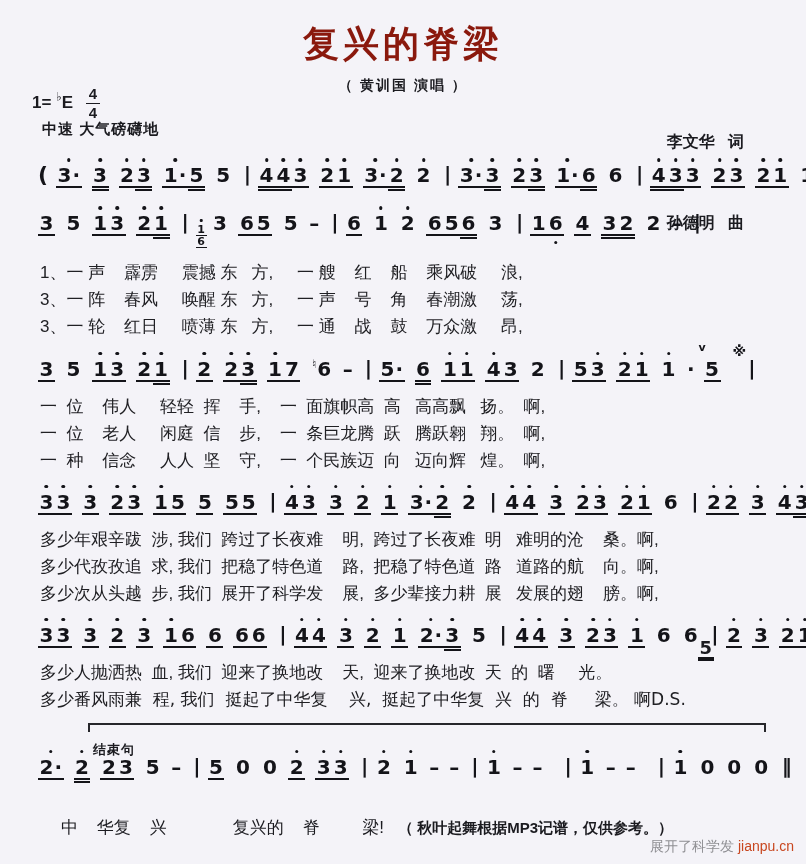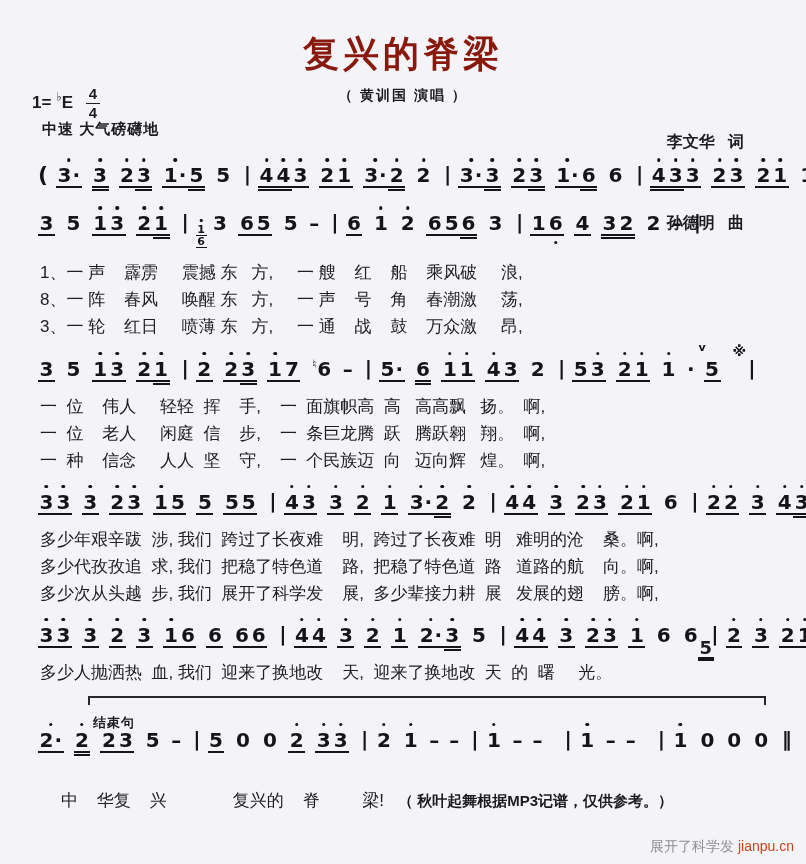--- a/index.html
+++ b/index.html
@@ -1,20 +1,20 @@
 <!DOCTYPE html>
 <html><head>
 <meta charset="utf-8">
 <style>
   html,body{margin:0;padding:0;background:#ffffff;}
   .page{position:relative;width:806px;height:864px;background:#f4f3f8;overflow:hidden;
         font-family:"Liberation Sans","DejaVu Sans",sans-serif;color:#1b1b20;}
   
   .header{position:relative;height:148px;}
-  .title{margin:0;padding-top:30px;text-align:center;font-size:36px;font-weight:bold;
+  .title{margin:0;padding-top:20px;text-align:center;font-size:36px;font-weight:bold;
          letter-spacing:4px;color:#8a190d;}
   .subtitle{margin-top:8px;text-align:center;font-size:14px;font-weight:bold;letter-spacing:2px;}
   .credits{position:absolute;right:62px;top:74px;font-size:16px;font-weight:bold;line-height:27px;white-space:pre;}
   .keyrow{position:absolute;left:32px;top:86px;font-size:17px;font-weight:bold;}
   .keyrow sup{font-size:12px;}
   .ts{display:inline-flex;flex-direction:column;align-items:center;vertical-align:middle;
       font-size:15px;line-height:1.05;margin-left:8px;font-weight:bold;}
   .ts .tstop{border-bottom:1.6px solid #1b1b20;padding:0 3px 1px;}
   .ts .tsbot{padding-top:1px;}
   .tempo{position:absolute;left:42px;top:120px;font-size:15px;font-weight:bold;letter-spacing:1px;}
@@ -85,21 +85,21 @@
   </div>
 
   <div class="mline"><span class="paren">(</span><span class="grp"><span class="nt u1">3<i class="hd"></i><i class="ad">·</i></span></span><span class="grp"><span class="nt u2">3<i class="hd"></i></span></span><span class="grp"><span class="nt u1">2<i class="hd"></i></span><span class="nt u2">3<i class="hd"></i></span></span><span class="grp"><span class="nt u1">1<i class="hd"></i><i class="ad">·</i></span><span class="nt u2">5</span></span><span class="grp"><span class="nt">5</span></span><span class="bar">|</span><span class="grp"><span class="nt u2">4<i class="hd"></i></span><span class="nt u2">4<i class="hd"></i></span><span class="nt u1">3<i class="hd"></i></span></span><span class="grp"><span class="nt u1">2<i class="hd"></i></span><span class="nt u1">1<i class="hd"></i></span></span><span class="grp"><span class="nt u1">3<i class="hd"></i><i class="ad">·</i></span><span class="nt u2">2<i class="hd"></i></span></span><span class="grp"><span class="nt">2<i class="hd"></i></span></span><span class="bar">|</span><span class="grp"><span class="nt u1">3<i class="hd"></i><i class="ad">·</i></span><span class="nt u2">3<i class="hd"></i></span></span><span class="grp"><span class="nt u1">2<i class="hd"></i></span><span class="nt u2">3<i class="hd"></i></span></span><span class="grp"><span class="nt u1">1<i class="hd"></i><i class="ad">·</i></span><span class="nt u2">6</span></span><span class="grp"><span class="nt">6</span></span><span class="bar">|</span><span class="grp"><span class="nt u2">4<i class="hd"></i></span><span class="nt u2">3<i class="hd"></i></span><span class="nt u1">3<i class="hd"></i></span></span><span class="grp"><span class="nt u1">2<i class="hd"></i></span><span class="nt u1">3<i class="hd"></i></span></span><span class="grp"><span class="nt u1">2<i class="hd"></i></span><span class="nt u1">1<i class="hd"></i></span></span><span class="grp"><span class="nt">1</span></span></div>
   <div class="mline"><span class="grp"><span class="nt u1">3</span></span><span class="grp"><span class="nt">5</span></span><span class="grp"><span class="nt u1">1<i class="hd"></i></span><span class="nt u1">3<i class="hd"></i></span></span><span class="grp"><span class="nt u1">2<i class="hd"></i></span><span class="nt u2">1<i class="hd"></i></span></span><span class="bar">|</span><span class="grace">
         <span class="nt">1<i class="hd"></i></span>
         <span class="nt">6</span>
       </span><span class="grp"><span class="nt">3</span></span><span class="grp"><span class="nt u1">6</span><span class="nt u1">5</span></span><span class="grp"><span class="nt">5</span></span><span class="dash">–</span><span class="bar">|</span><span class="grp"><span class="nt u1">6</span></span><span class="grp"><span class="nt">1<i class="hd"></i></span></span><span class="grp"><span class="nt">2<i class="hd"></i></span></span><span class="grp"><span class="nt u1">6</span><span class="nt u1">5</span><span class="nt u2">6</span></span><span class="grp"><span class="nt">3</span></span><span class="bar">|</span><span class="grp"><span class="nt u1">1</span><span class="nt u1">6<i class="ld"></i></span></span><span class="grp"><span class="nt u1">4</span></span><span class="grp"><span class="nt u2">3</span><span class="nt u2">2</span></span><span class="grp"><span class="nt">2</span></span><span class="dash">–</span><span class="bar">|</span></div>
 
   <div class="verseblock">
     <div class="lyr">1、一 声    霹雳     震撼 东   方,     一 艘    红    船    乘风破     浪,</div>
-    <div class="lyr">8、一 阵    春风     唤醒 东   方,     一 声    号    角    春潮激     荡,</div>
+    <div class="lyr">3、一 阵    春风     唤醒 东   方,     一 声    号    角    春潮激     荡,</div>
     <div class="lyr">3、一 轮    红日     喷薄 东   方,     一 通    战    鼓    万众激     昂,</div>
   </div>
 
   <div class="mline"><span class="grp"><span class="nt u1">3</span></span><span class="grp"><span class="nt">5</span></span><span class="grp"><span class="nt u1">1<i class="hd"></i></span><span class="nt u1">3<i class="hd"></i></span></span><span class="grp"><span class="nt u1">2<i class="hd"></i></span><span class="nt u2">1<i class="hd"></i></span></span><span class="bar">|</span><span class="grp"><span class="nt u1">2<i class="hd"></i></span></span><span class="grp"><span class="nt u1">2<i class="hd"></i></span><span class="nt u2">3<i class="hd"></i></span></span><span class="grp"><span class="nt u1">1<i class="hd"></i></span><span class="nt u1">7</span></span><span class="grp"><span class="nt"><i class="nat">♮</i>6</span></span><span class="dash">–</span><span class="bar">|</span><span class="grp"><span class="nt u1">5<i class="ad">·</i></span></span><span class="grp"><span class="nt u2">6</span></span><span class="grp"><span class="nt u1">1<i class="hd"></i></span><span class="nt u1">1<i class="hd"></i></span></span><span class="grp"><span class="nt u1">4<i class="hd"></i></span><span class="nt u1">3</span></span><span class="grp"><span class="nt">2</span></span><span class="bar">|</span><span class="grp"><span class="nt u1">5</span><span class="nt u1">3<i class="hd"></i></span></span><span class="grp"><span class="nt u1">2<i class="hd"></i></span><span class="nt u1">1<i class="hd"></i></span></span><span class="grp"><span class="nt">1<i class="hd"></i></span></span><span class="adot">·</span><span class="grp"><span class="nt u1"><i class="br">v</i>5</span></span><span class="segno">※</span><span class="bar">|</span></div>
 
   <div class="rowsblock">
     <div class="lyr">一  位    伟人     轻轻  挥    手,    一  面旗帜高  高   高高飘   扬。  啊,</div>
     <div class="lyr">一  位    老人     闲庭  信    步,    一  条巨龙腾  跃   腾跃翱   翔。  啊,</div>
     <div class="lyr">一  种    信念     人人  坚    守,    一  个民族迈  向   迈向辉   煌。  啊,</div>
   </div>
@@ -109,20 +109,21 @@
   <div class="rowsblock">
     <div class="lyr">多少年艰辛跋  涉, 我们  跨过了长夜难    明,  跨过了长夜难  明   难明的沧    桑。啊,</div>
     <div class="lyr">多少代孜孜追  求, 我们  把稳了特色道    路,  把稳了特色道  路   道路的航    向。啊,</div>
     <div class="lyr">多少次从头越  步, 我们  展开了科学发    展,  多少辈接力耕  展   发展的翅    膀。啊,</div>
   </div>
 
   <div class="mline"><span class="grp"><span class="nt u1">3<i class="hd"></i></span><span class="nt u1">3<i class="hd"></i></span></span><span class="grp"><span class="nt u1">3<i class="hd"></i></span></span><span class="grp"><span class="nt u1">2<i class="hd"></i></span></span><span class="grp"><span class="nt u1">3<i class="hd"></i></span></span><span class="grp"><span class="nt u1">1<i class="hd"></i></span><span class="nt u1">6</span></span><span class="grp"><span class="nt u1">6</span></span><span class="grp"><span class="nt u1">6</span><span class="nt u1">6</span></span><span class="bar">|</span><span class="grp"><span class="nt u1">4<i class="hd"></i></span><span class="nt u1">4<i class="hd"></i></span></span><span class="grp"><span class="nt u1">3<i class="hd"></i></span></span><span class="grp"><span class="nt u1">2<i class="hd"></i></span></span><span class="grp"><span class="nt u1">1<i class="hd"></i></span></span><span class="grp"><span class="nt u1">2<i class="hd"></i><i class="ad">·</i></span><span class="nt u2">3<i class="hd"></i></span></span><span class="grp"><span class="nt">5</span></span><span class="bar">|</span><span class="grp"><span class="nt u1">4<i class="hd"></i></span><span class="nt u1">4<i class="hd"></i></span></span><span class="grp"><span class="nt u1">3<i class="hd"></i></span></span><span class="grp"><span class="nt u1">2<i class="hd"></i></span><span class="nt u1">3<i class="hd"></i></span></span><span class="grp"><span class="nt u1">1<i class="hd"></i></span></span><span class="grp"><span class="nt">6</span></span><span class="grp"><span class="nt">6</span></span><span class="bar">|</span><span class="grp"><span class="nt u1">2<i class="hd"></i></span></span><span class="grp"><span class="nt u1">3<i class="hd"></i></span></span><span class="grp"><span class="nt u1">2<i class="hd"></i></span><span class="nt u1">1<i class="hd"></i></span></span></div>
 
   <div class="rowsblock">
     <div class="lyr">多少人抛洒热  血, 我们  迎来了换地改    天,  迎来了换地改  天  的  曙     光。</div>
+    <div class="lyr dsmark">多少番风雨兼  程, 我们  挺起了中华复    兴,  挺起了中华复  兴  的  脊     梁。 啊D.S.</div>
     <div class="pickup">
       <span class="nt">5</span>
     </div>
   </div>
 
   <div class="endwrap">
     <span class="endlabel">结束句</span>
   </div>
 
   <div class="mline"><span class="grp"><span class="nt u1">2<i class="hd"></i><i class="ad">·</i></span></span><span class="grp"><span class="nt u2">2<i class="hd"></i></span></span><span class="grp"><span class="nt u1">2<i class="hd"></i></span><span class="nt u1">3</span></span><span class="grp"><span class="nt">5</span></span><span class="dash">–</span><span class="bar">|</span><span class="grp"><span class="nt u1">5</span></span><span class="grp"><span class="nt">0</span></span><span class="grp"><span class="nt">0</span></span><span class="grp"><span class="nt u1">2<i class="hd"></i></span></span><span class="grp"><span class="nt u1">3<i class="hd"></i></span><span class="nt u1">3<i class="hd"></i></span></span><span class="bar">|</span><span class="grp"><span class="nt">2<i class="hd"></i></span></span><span class="grp"><span class="nt">1<i class="hd"></i></span></span><span class="dash">–</span><span class="dash">–</span><span class="bar">|</span><span class="grp"><span class="nt">1<i class="hd"></i></span></span><span class="dash">–</span><span class="dash">–</span><span class="grp"></span><span class="bar">|</span><span class="grp"><span class="nt">1<i class="hd"></i></span></span><span class="dash">–</span><span class="dash">–</span><span class="grp"></span><span class="bar">|</span><span class="grp"><span class="nt">1<i class="hd"></i></span></span><span class="grp"><span class="nt">0</span></span><span class="grp"><span class="nt">0</span></span><span class="grp"><span class="nt">0</span></span><span class="bar">‖</span></div>

